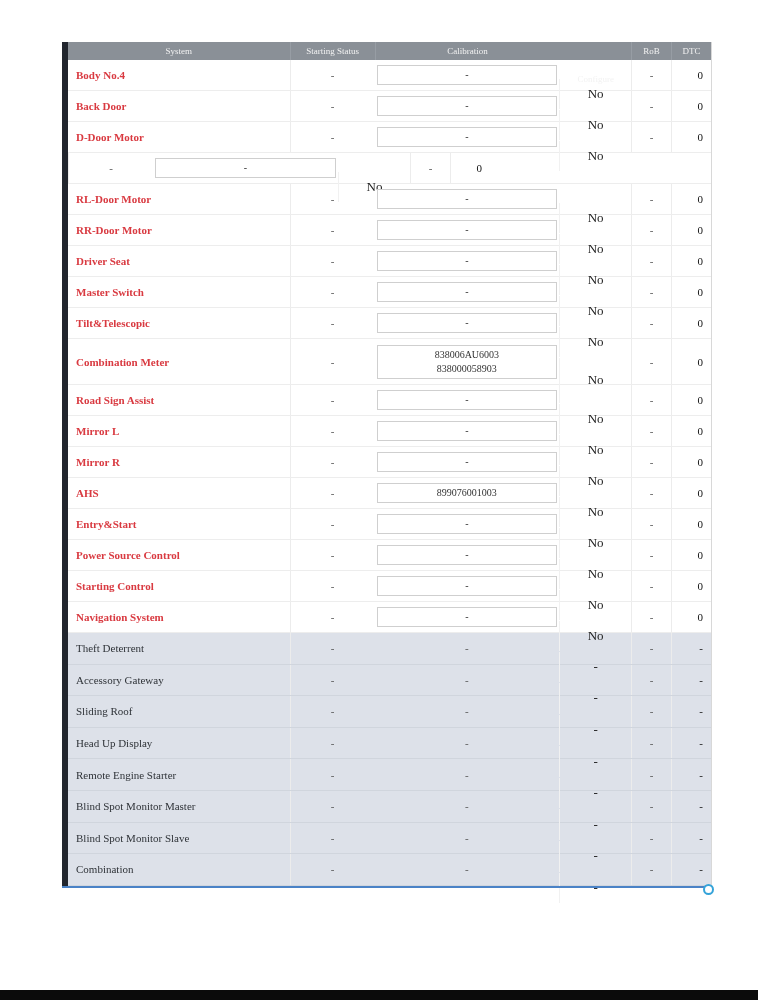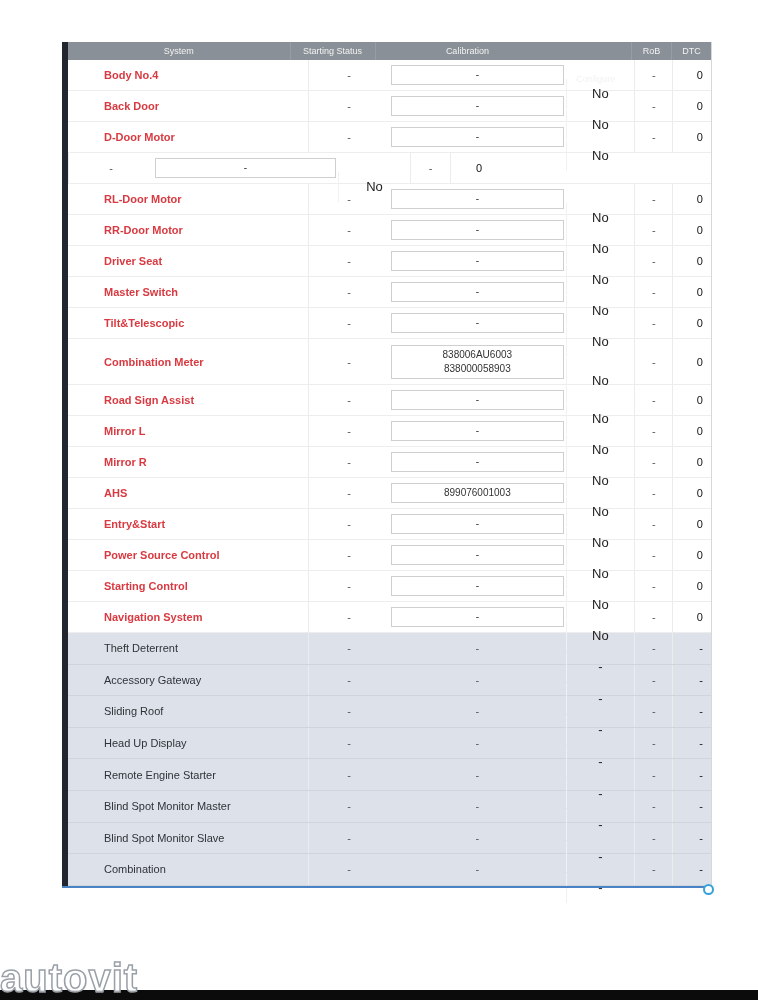--- a/index.html
+++ b/index.html
@@ -1,31 +1,31 @@
 <!DOCTYPE html>
 <html><head>
 <meta charset="utf-8">
 <style>
   html,body{margin:0;padding:0;background:#ffffff;}
   .page{
     position:relative;width:758px;height:1000px;background:#ffffff;
     font-family:"Liberation Sans",sans-serif;overflow:hidden;
   }
-  .diag-table{position:absolute;left:62px;top:42px;width:650px;height:846px;}
+  .diag-table{position:absolute;left:62px;top:42px;width:650px;height:846px;font-family:Liberation Serif, serif;}
   .leftstrip{position:absolute;left:0;top:0;width:6px;height:844px;background:#22262e;}
   .grid{position:absolute;left:6px;top:0;width:644px;border-right:1px solid #d8d8d8;box-sizing:border-box;}
   .thead{display:flex;height:18px;background:#8a9097;color:#f2f2f2;font-size:9px;align-items:stretch;}
   .hcell{display:flex;align-items:center;justify-content:center;box-sizing:border-box;border-left:1px solid #979da4;}
   .hcell:first-child{border-left:none;}
   .c0{width:222px;} .c1{width:85px;} .c2{width:185px;} .c3{width:72px;margin-top:37px;} .c4{width:40px;} .c5{width:40px;}
   .row{display:flex;height:31px;align-items:center;border-bottom:1px solid #ededed;box-sizing:border-box;background:#ffffff;}
   .row.tall{height:46px;}
   .row.disabled{height:31.6px;background:#dde1e9;border-bottom:1px solid #d0d5dd;}
   .cell{box-sizing:border-box;height:100%;display:flex;align-items:center;}
-  .sys{padding-left:8px;font-size:11px;font-weight:bold;color:#d93a41;margin-left:28px;}
+  .sys{padding-left:8px;font-size:11px;font-weight:bold;color:#d93a41;}
   .disabled .sys{color:#2f3338;font-weight:normal;}
   .dash{justify-content:center;color:#555;font-size:11px;}
   .cfg{justify-content:center;color:#222;font-size:13px;}
   .dtc{justify-content:flex-end;padding-right:8px;color:#111;font-size:11px;}
   .cell.c1{border-left:1px solid #ececec;}
   .cell.c3{border-left:1px solid #f1f1f1;}
   .cell.c4{border-left:1px solid #ececec;}
   .cell.c5{border-left:1px solid #ececec;}
   .calcell{justify-content:center;padding:0 2px;}
   .calbox{
@@ -340,16 +340,15 @@
             <div class="cell c3 cfg">-</div>
             <div class="cell c4 dash">-</div>
             <div class="cell c5 dtc">-</div>
           </div>
         </div>
     </div>
     <div class="bottomline"></div>
     <div class="handle"></div>
   </div>
 
-  <div class="watermark">autovit</div>
   <div class="blackbar"></div>
 
 </div>
 
 </body></html>

